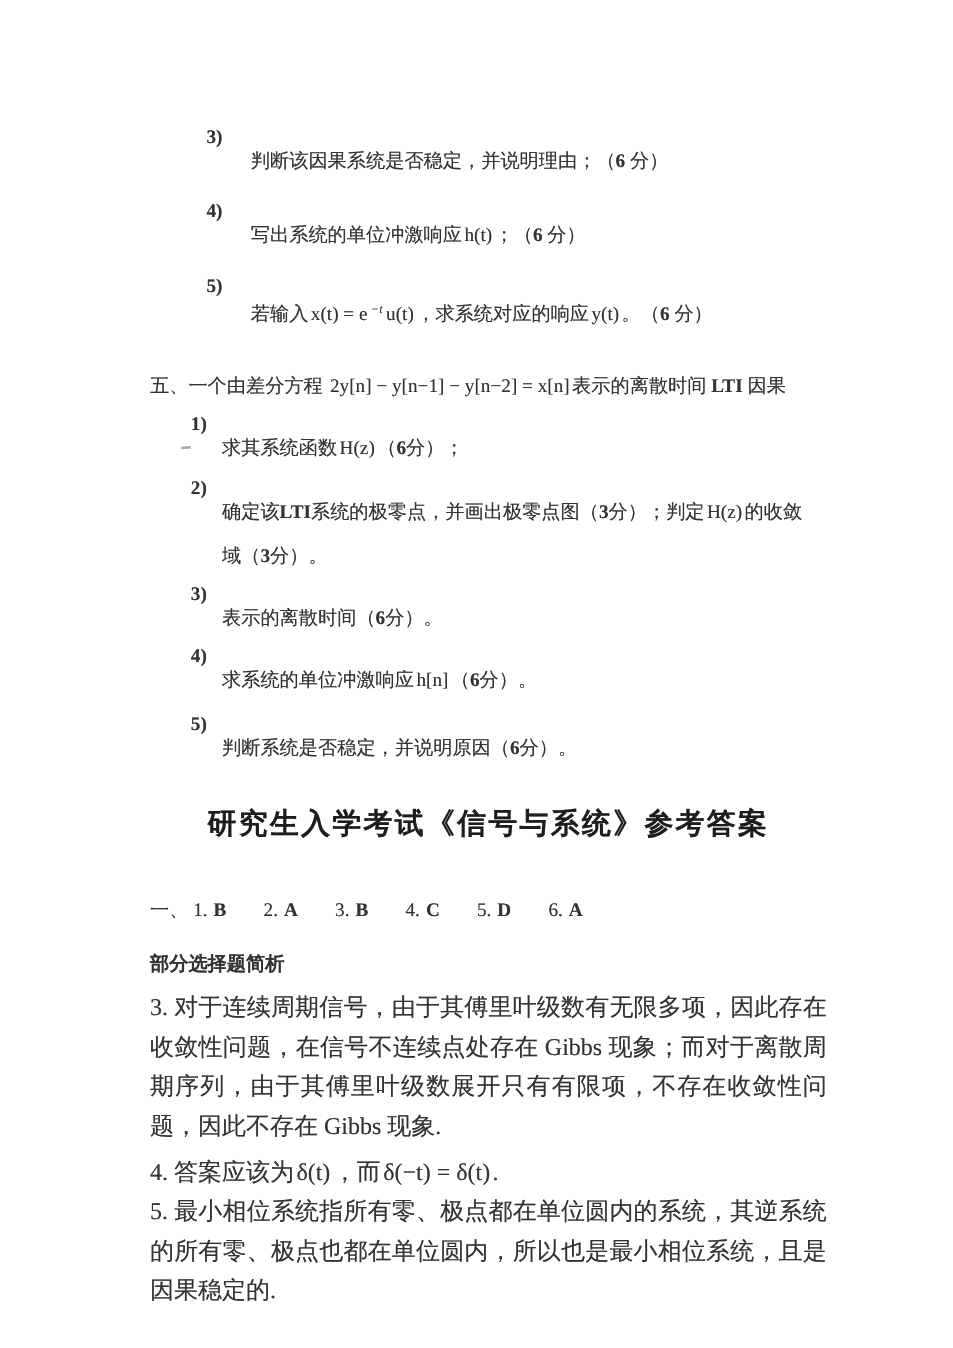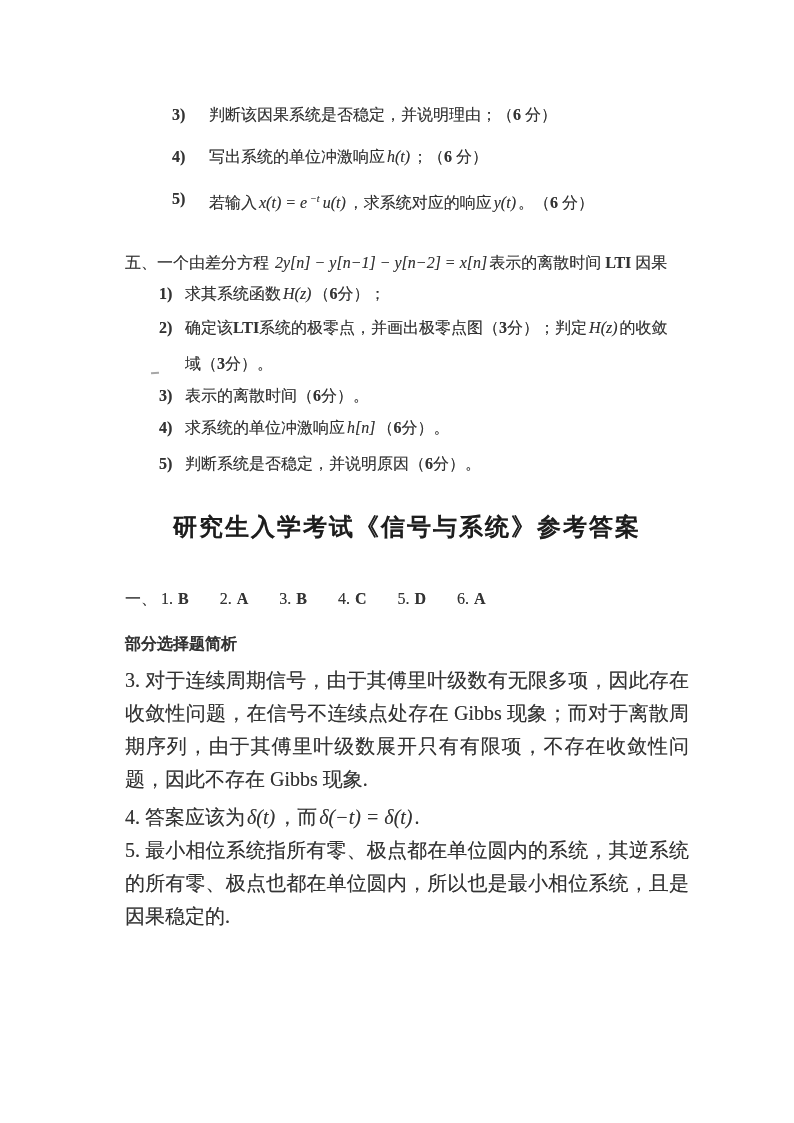--- a/index.html
+++ b/index.html
@@ -12,21 +12,21 @@
     position:relative;width:794px;height:1123px;background:#ffffff;
   }
   .content{
     position:absolute;left:125px;top:103px;width:564px;
     color:#333333;
     text-shadow:0 0 0.5px rgba(45,45,45,0.5);
     font-size:16px;
   }
   
   .qitem{display:flex;line-height:24px;}
-  .qtxt{flex:1;white-space:nowrap;}
+  .qtxt{flex:1;white-space:nowrap;margin-top:20px;}
   .qnum{font-weight:bold;flex:none;}
   .qlist-four{margin-left:47px;}
   .qlist-four .qnum{width:37px;}
   .qlist-four .qitem{margin-bottom:18px;}
   .qlist-four .qitem:last-child{margin-bottom:0;}
   
   .heading5{margin-top:36px;line-height:24px;}
   .hline{white-space:nowrap;}
   .hline2{margin-top:16px;}
   
@@ -48,21 +48,21 @@
   .an{font-weight:normal;}
   .av{font-weight:bold;margin-left:5px;}
   
   .subhead{margin-top:20px;line-height:24px;font-weight:bold;font-size:16px;}
   .para{margin:8px 0 0 0;line-height:33px;font-size:20px;text-align:justify;}
   .para.p4{margin-top:5px;}
   .para.p5{margin-top:0;}
   
   .sg-t{}
   .sg-b{font-weight:bold;}
-  .sg-m{font-style:italic;padding:0 2px;}
+  .sg-m{padding:0 2px;}
   .sg-sup{font-style:italic;font-size:10px;vertical-align:6px;padding:0 1px;}
   
   .artifact{
     position:absolute;left:151px;top:372px;width:8px;height:2px;
     background:#6a6a6a;opacity:0.6;transform:rotate(-4deg);
   }
 </style>
 </head>
 <body>
 

